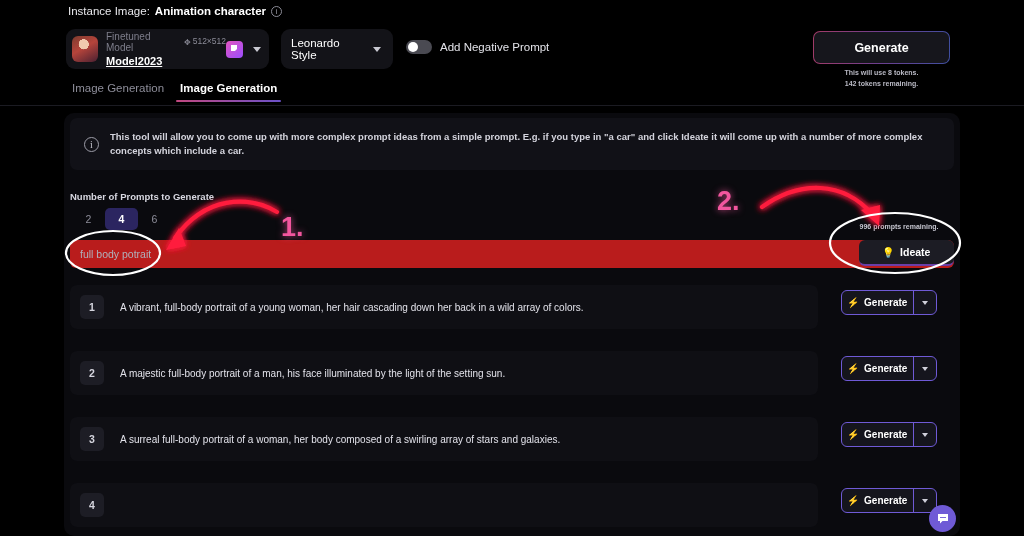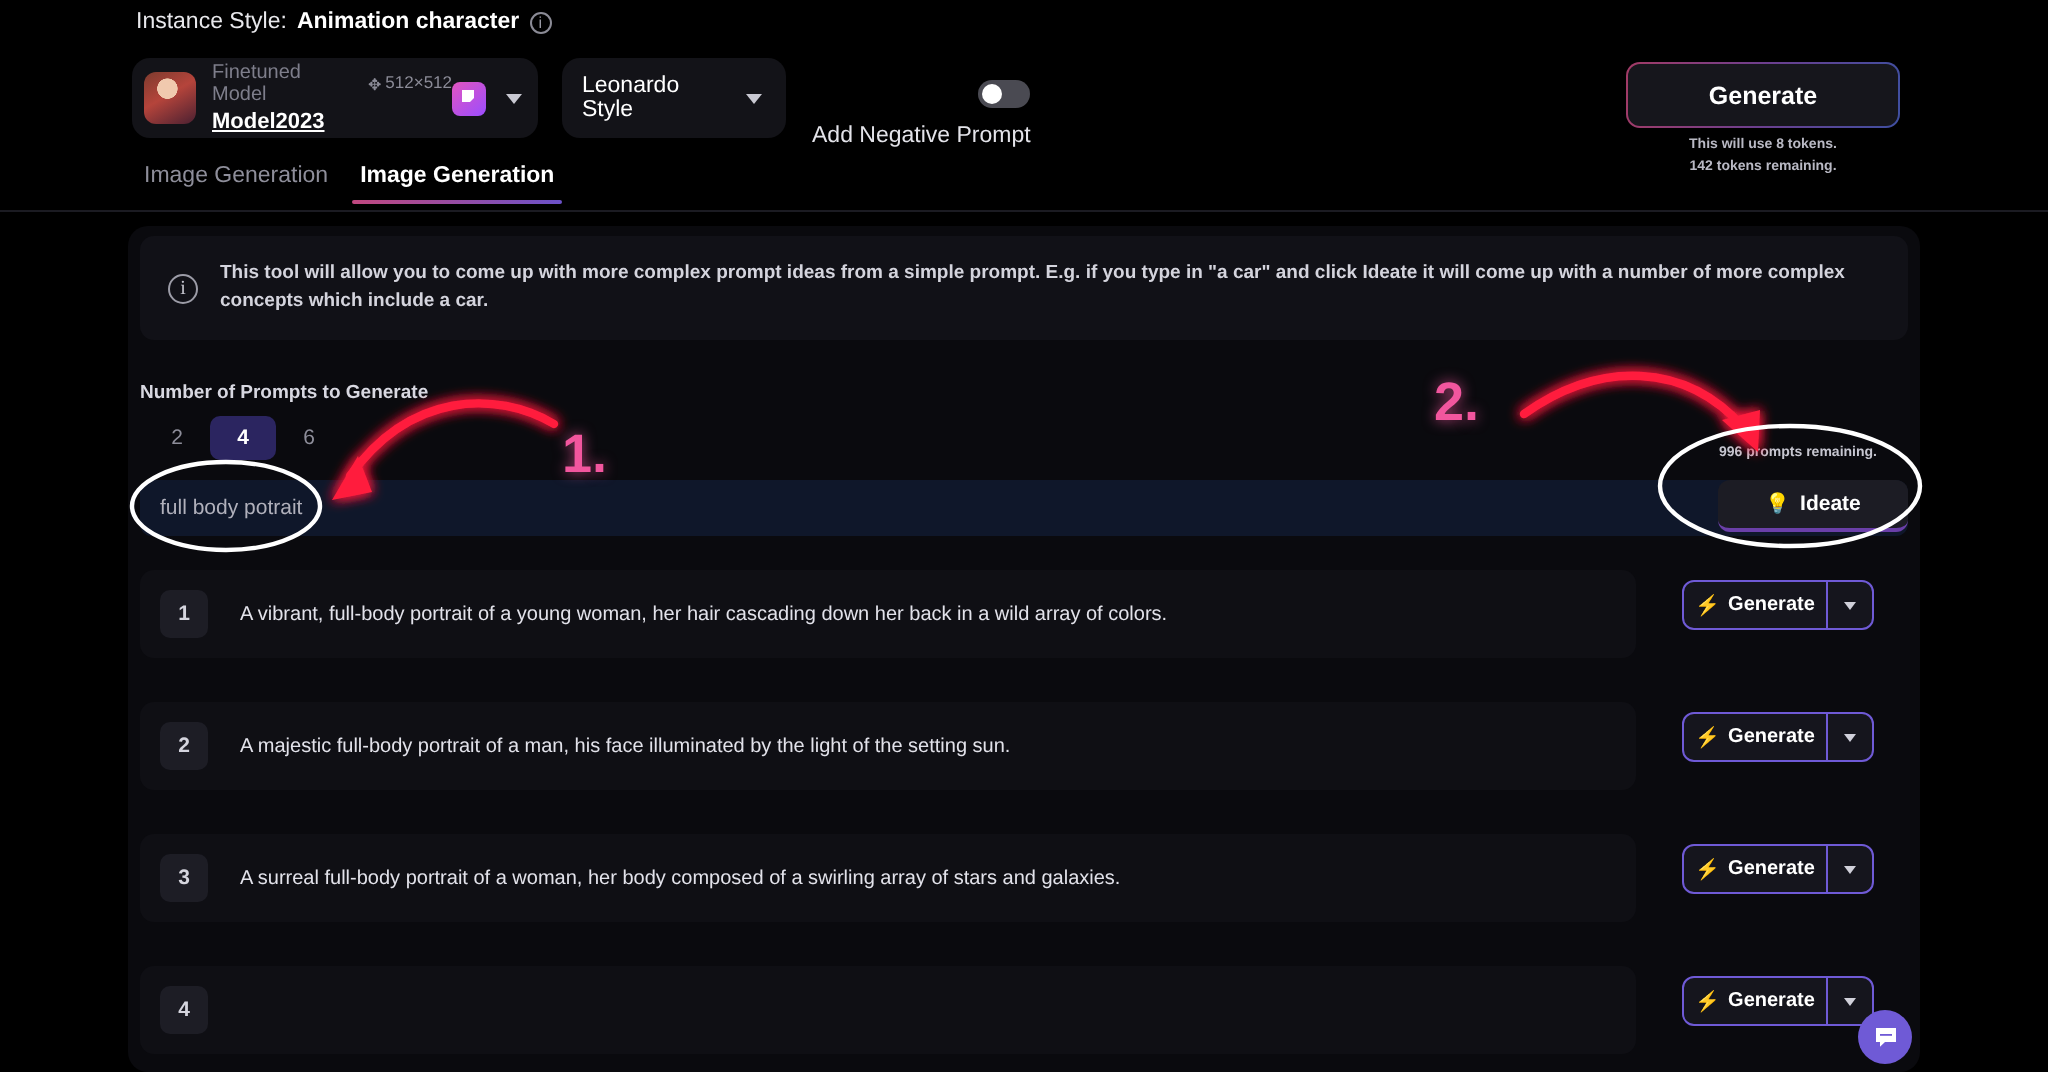--- a/index.html
+++ b/index.html
@@ -67,21 +67,21 @@
     width: 112px; height: 40px;
     background: #131318; border-radius: 9px;
     display: flex; align-items: center; justify-content: space-between;
     padding: 16px 10px;
   }
   .style-select-label { font-size: 11.5px; color: #ffffff; }
 
   
   .neg-toggle-wrap {
     position: absolute; left: 406px; top: 40px;
-    display: flex; align-items: flex-end; gap: 8px; flex-direction: column;
+    display: flex; align-items: center; gap: 8px;
   }
   .toggle {
     width: 26px; height: 14px; border-radius: 7px;
     background: #4a4a52; position: relative;
   }
   .toggle::after {
     content: ""; position: absolute; left: 2px; top: 2px;
     width: 10px; height: 10px; border-radius: 50%; background: #ffffff;
   }
   .neg-toggle-label { font-size: 11.5px; color: #e3e3e9; }
@@ -160,21 +160,21 @@
     font-size: 10.5px; color: #8d8d99;
     display: flex; align-items: center; justify-content: center;
   }
   .seg-item.active {
     background: #2b2560; color: #ffffff; font-weight: bold;
   }
 
   .prompt-bar {
     position: absolute; left: 6px; top: 127px;
     width: 884px; height: 28px;
-    background: #0f172a; border-radius: 6px;
+    background: #b91c1c; border-radius: 6px;
     display: flex; align-items: center; padding: 0 10px;
   }
   .prompt-value { font-size: 10.5px; color: #b0b0bb; }
 
   .prompts-remaining {
     position: absolute; left: 780px; top: 110px; width: 110px;
     text-align: center; font-size: 7px; color: #c6c6d0; font-weight: bold;
   }
   .ideate-btn {
     position: absolute; left: 795px; top: 127px;
@@ -249,21 +249,21 @@
   #annot-2 { left: 717px; top: 186px; }
 </style>
 </head>
 <body>
 
 <div class="app">
 
   <div class="topbar">
 
     <div class="instance-line">
-      <span>Instance Style:</span>
+      <span>Instance Image:</span>
       <span class="instance-value">Animation character</span>
       <span class="info-circle">i</span>
     </div>
 
     <div class="model-card">
       <div class="model-thumb"></div>
       <div class="model-meta">
         <div class="model-row1">
           <span class="model-type">Finetuned Model</span>
           <span class="model-dim">

